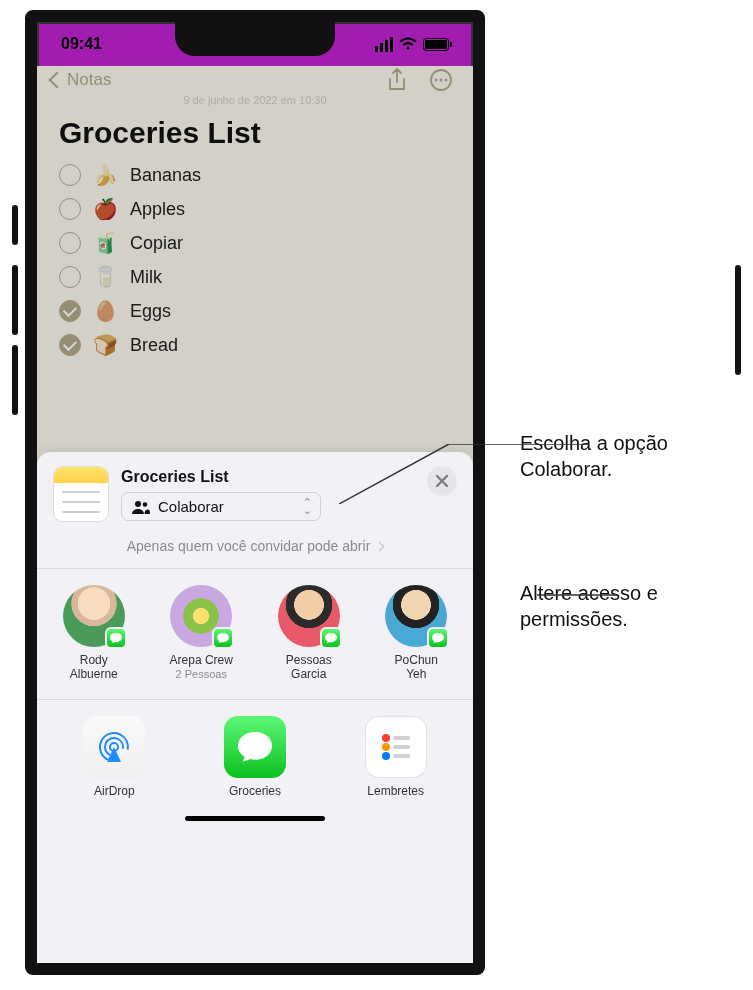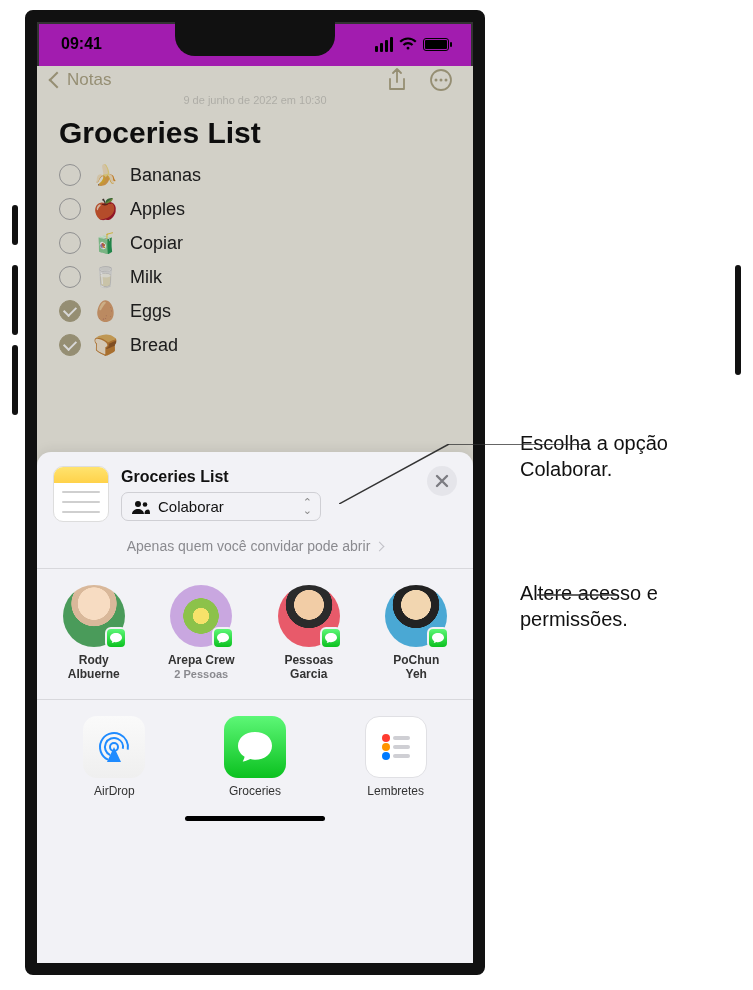--- a/index.html
+++ b/index.html
@@ -124,21 +124,21 @@
     color:#7c7c82;
   }
   .close-btn svg { display:block; }
   .permission-row {
     display:flex; justify-content:center; align-items:center; gap:6px;
     color:#8a8a8f; font-size:14px; padding:10px 0 14px;
     border-bottom:0.5px solid #d8d8dc;
   }
   .chev-right-sm { width:7px; height:7px; border-right:1.8px solid #c0c0c6; border-top:1.8px solid #c0c0c6; transform:rotate(45deg);}
   .contacts-row {
-    display:flex; padding:16px 10px 18px; gap:14px; border-bottom:0.5px solid #d8d8dc;font-weight:bold;
+    display:flex; padding:16px 10px 18px; gap:14px; border-bottom:0.5px solid #d8d8dc;
   }
   .contact { flex:1; text-align:center; font-size:12px; color:#333; line-height:14px; position:relative;}
   .avatar {
     width:62px; height:62px; border-radius:50%; margin:0 auto 6px;
     position:relative; background:#ddd; background-size:cover;
   }
   .av1{ background: radial-gradient(circle at 50% 30%, #f7dcc2 30%, #d9b89a 31% 42%, #4a9b5a 43%);}
   .av2{ background: radial-gradient(circle at 50% 50%, #f6e26a 18%, #8cc24a 19% 40%, #c9a7e0 41%);}
   .av3{ background: radial-gradient(circle at 50% 32%, #f2cda6 28%, #2b2b2b 29% 44%, #e85a6a 45%);}
   .av4{ background: radial-gradient(circle at 50% 32%, #f2d6b0 28%, #222 29% 44%, #4aa8d4 45%);}

